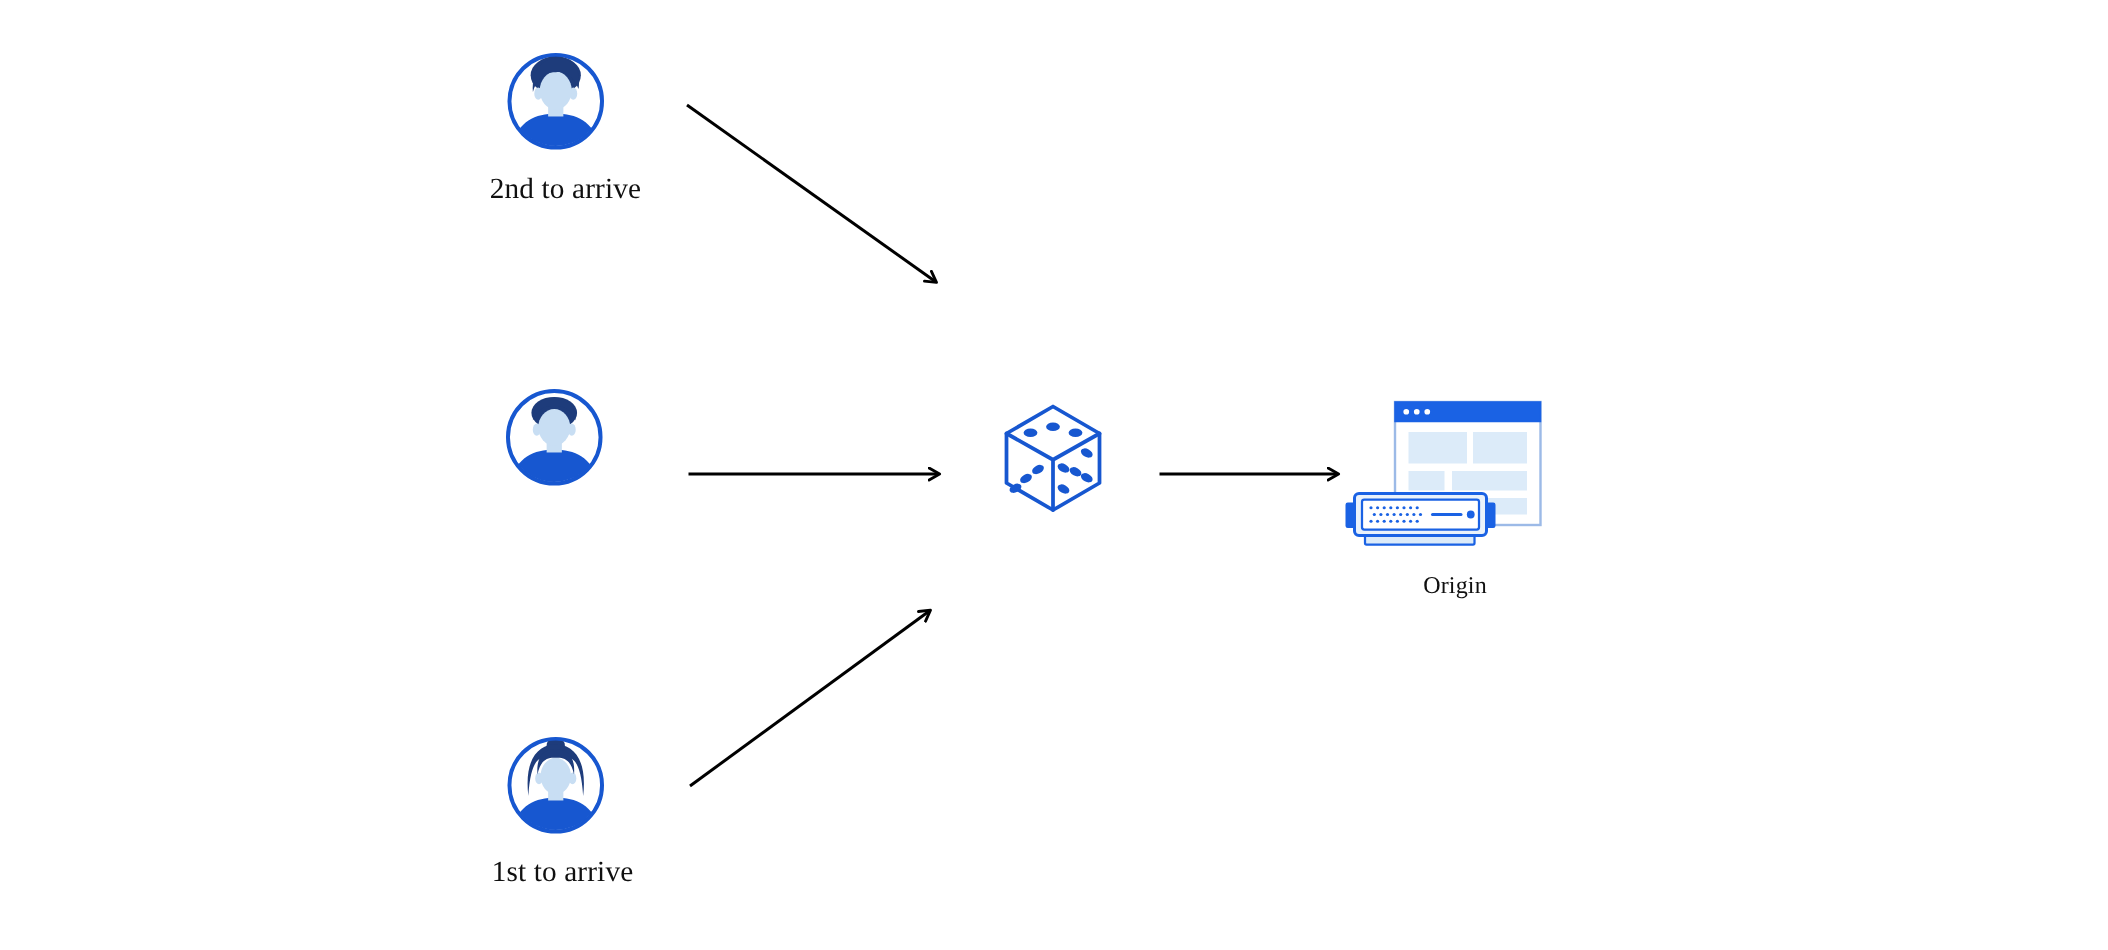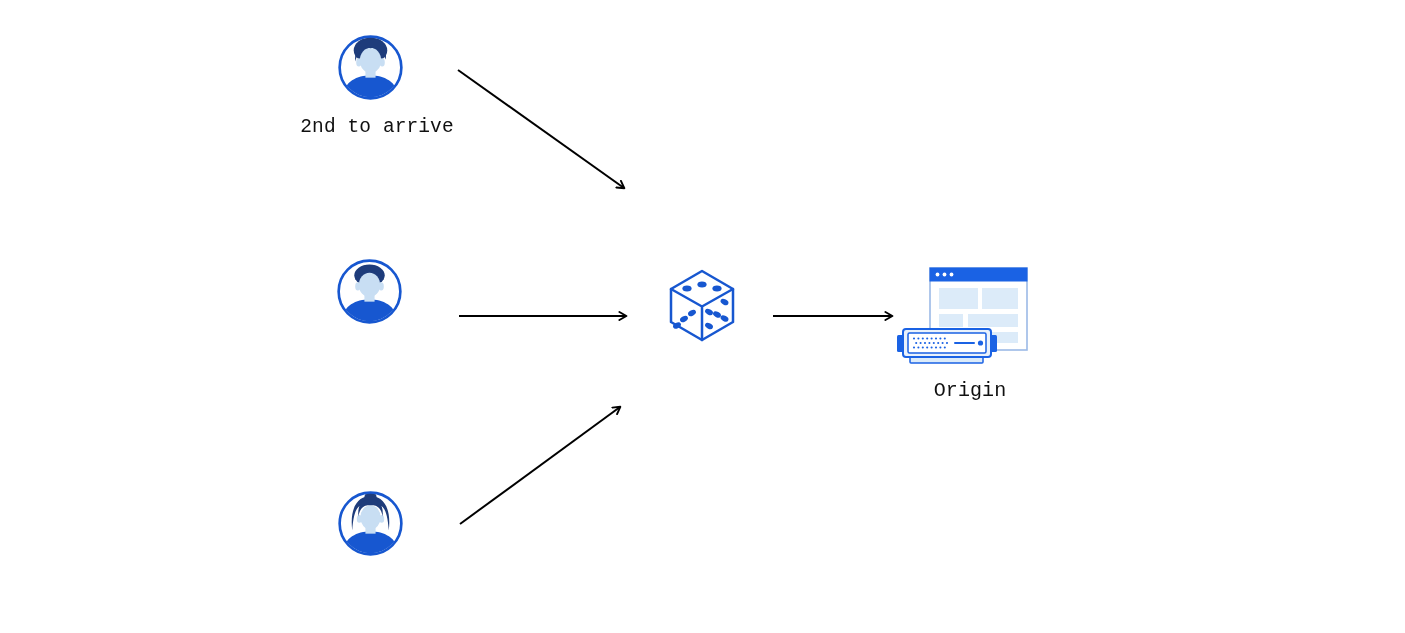--- a/index.html
+++ b/index.html
@@ -7,28 +7,28 @@
     --blue-bright:#1a62e4;
     --navy:#1e3c7b;
     --face:#c8def3;
     --panel:#dcebf9;
     --win-border:#9cbae7;
     --arrow:#000000;
   }
   html,body{margin:0;padding:0;background:#fff;}
   .canvas{
     position:relative;width:1405px;height:599px;background:#fff;overflow:hidden;
-    font-family:Liberation Mono, monospace;
+    font-family:Liberation Serif, serif;
   }
   .abs{position:absolute;}
   .node-label{
     position:absolute;width:180px;text-align:center;
     font-size:19.5px;line-height:22px;color:#101010;letter-spacing:0.1px;
   }
-  .origin-label{font-size:20px;}
+  .origin-label{font-size:16px;}
   svg{display:block;}
 </style>
 </head>
 <body>
 
 <div class="canvas">
 
   <svg class="abs" style="left:0;top:0;" width="1405" height="633" viewBox="0 0 1405 633">
     <defs>
       <marker id="arr" markerWidth="13" markerHeight="13" refX="7.6" refY="5" orient="auto" markerUnits="userSpaceOnUse">
@@ -97,20 +97,21 @@
         <path d="M15,40 C12,14 23,6 33,6 C43,6 54,14 51,40 C50,24 47,17 43,15.5 C37,12 29,12 23,15.5 C19,17 16,24 15,40 Z" fill="var(--navy)"></path>
         <path d="M4,66 C6,47 19,41 33,41 C47,41 60,47 62,66 Z" fill="var(--blue)"></path>
         <rect x="28" y="29" width="10" height="14" fill="var(--face)"></rect>
         <ellipse cx="22" cy="28.5" rx="2.5" ry="3.8" fill="var(--face)"></ellipse>
         <ellipse cx="44" cy="28.5" rx="2.5" ry="3.8" fill="var(--face)"></ellipse>
         <ellipse cx="33" cy="27" rx="10" ry="12" fill="var(--face)"></ellipse>
         <path d="M21,26 C20,13 26,9 33,9.5 C40,9 46,13 45,26 C43,16 38,14.5 33,15 C28,14.5 23,16 21,26 Z" fill="var(--navy)"></path>
       </g>
     </svg>
   </div>
+  <div class="node-label" style="left:285px;top:571px;">1st to arrive</div>
 
   <div class="abs" style="left:668px;top:268px;width:68px;height:76px;">
     <svg width="68" height="76" viewBox="0 0 68 76">
       <g stroke="var(--blue)" stroke-width="2.5" stroke-linejoin="round" stroke-linecap="round">
         <polygon points="34,3 65,21 65,54 34,72 3,54 3,21" fill="#fff"></polygon>
         <path d="M3,21 L34,38.5 L65,21 M34,38.5 L34,72" fill="none"></path>
       </g>
       <g fill="var(--blue)">
 
         <ellipse cx="19" cy="20.5" rx="4.6" ry="2.9"></ellipse>

